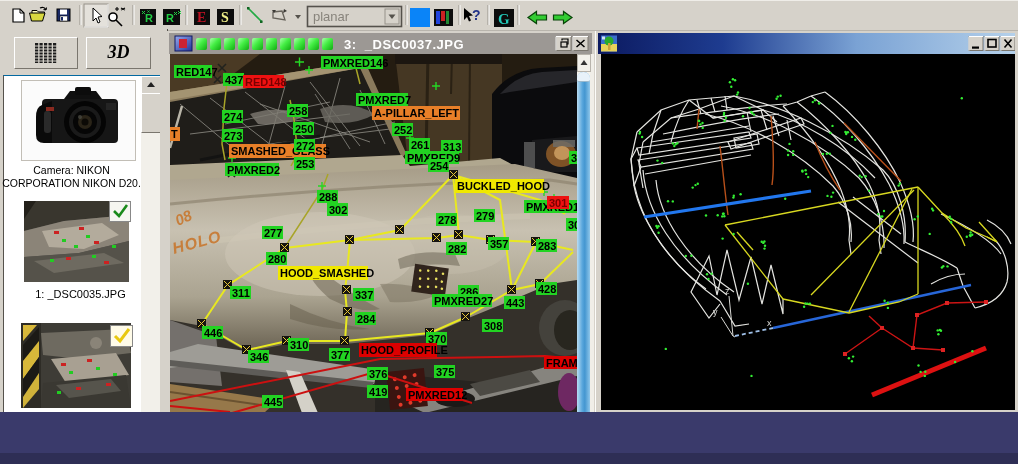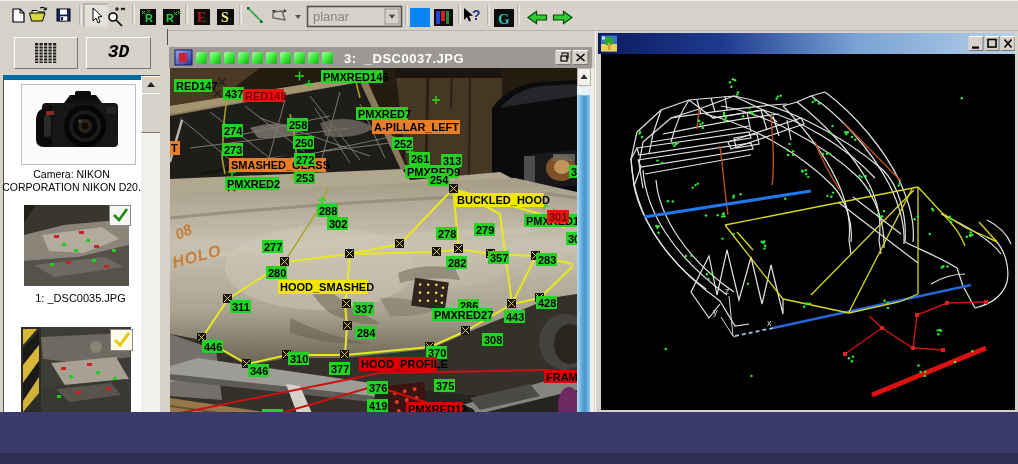--- a/index.html
+++ b/index.html
@@ -117,23 +117,23 @@
         <g stroke="#d6d2ca" stroke-width="1">
           <line x1="18" y1="8" x2="43" y2="8"></line>
             <line x1="18" y1="11" x2="43" y2="11"></line>
           <line x1="18" y1="14" x2="43" y2="14"></line>
             <line x1="18" y1="17" x2="43" y2="17"></line>
           <line x1="18" y1="20" x2="43" y2="20"></line>
             <line x1="18" y1="23" x2="43" y2="23"></line>
         </g>
       </svg>
     </div>
-    <div class="abs btn3d" style="left:86px;top:8px;width:63px;height:30px;text-align:center;font-weight:bold;font-style:italic;font-size:18px;font-family:Liberation Mono, monospace;line-height:29px;">3D</div>
-
-    <div class="abs" style="left:3px;top:46px;width:158px;height:337px;background:#fff;border-top:5px solid #0369a1;border-left:1px solid #55524c;">
+    <div class="abs btn3d" style="left:86px;top:8px;width:63px;height:30px;text-align:center;font-weight:bold;font-style:italic;font-size:18px;font-family:Liberation Serif, serif;line-height:29px;">3D</div>
+
+    <div class="abs" style="left:3px;top:46px;width:158px;height:337px;background:#fff;border-top:1px solid #0369a1;border-left:1px solid #55524c;">
 
       <div class="abs" style="left:17px;top:4px;width:113px;height:79px;background:#fbfbfb;border:1px solid #c2beb6;">
         <svg width="113" height="79" viewBox="0 0 113 79">
           <rect x="20" y="18" width="76" height="44" rx="4" fill="#161616"></rect>
           <path d="M42 18 L48 10 L74 10 L80 18 Z" fill="#101010"></path>
           <rect x="53" y="6" width="16" height="8" rx="2" fill="#0c0c0c"></rect>
           <path d="M20 24 Q14 26 14 36 L14 54 Q14 62 22 62 L30 62 L30 20 Z" fill="#0a0a0a"></path>
           <rect x="22" y="30" width="7" height="22" rx="3" fill="#2a2a2a"></rect>
           <rect x="24" y="26" width="8" height="4" fill="#8a2a20"></rect>
           <circle cx="63" cy="41" r="21" fill="#050505"></circle>
@@ -222,21 +222,21 @@
       <div class="abs btn3d" style="left:0;top:0;width:18px;height:17px;">
         <svg width="18" height="17">
             <path d="M5 10 L9 5 L13 10 Z" fill="#222"></path>
           </svg>
       </div>
       <div class="abs btn3d" style="left:0;top:17px;width:18px;height:38px;background:#d6d2ca;"></div>
     </div>
     <div class="abs" style="left:160px;top:0;width:7px;height:384px;background:#d6d2ca;border-right:1px solid #55524c;"></div>
   </div>
 
-  <div class="abs" id="midwin" style="left:167px;top:31px;width:427px;height:382px;background:#d6d2ca;margin-top:14px;">
+  <div class="abs" id="midwin" style="left:167px;top:31px;width:427px;height:382px;background:#d6d2ca;">
     <div class="abs" id="midtitle" style="left:2px;top:2px;width:423px;height:21px;background:#9c9894;">
       <svg class="abs" style="left:0;top:0" width="423" height="21" viewBox="0 0 423 21">
         <defs>
           <linearGradient id="gsq" x1="0" y1="0" x2="1" y2="1">
             <stop offset="0" stop-color="#aaffaa"></stop>
               <stop offset="0.45" stop-color="#44ee44"></stop>
               <stop offset="1" stop-color="#11aa11"></stop>
           </linearGradient>
           <linearGradient id="icog" x1="0" y1="0" x2="1" y2="1">
             <stop offset="0" stop-color="#99aaee"></stop>

